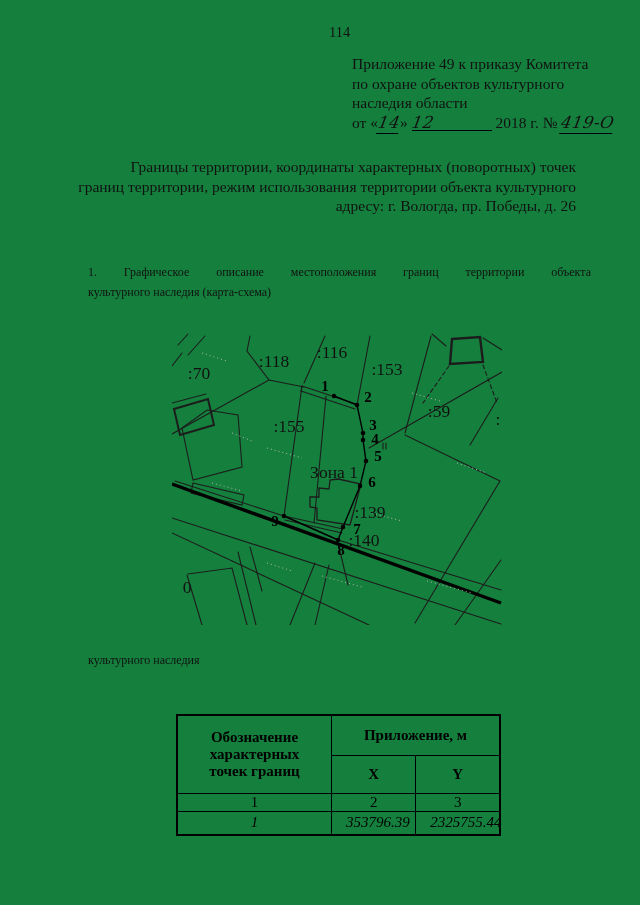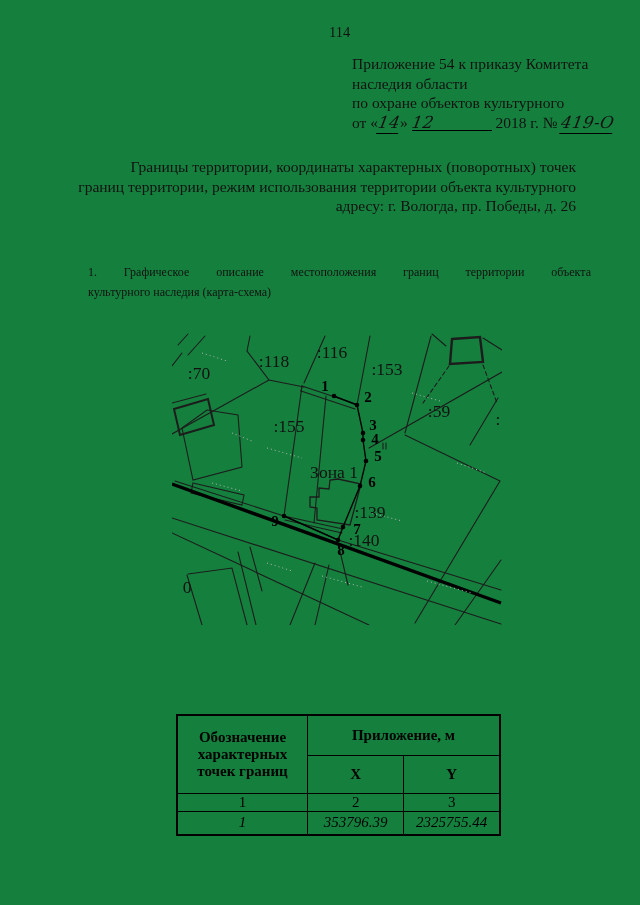--- a/index.html
+++ b/index.html
@@ -17,41 +17,41 @@
   .para{left:88px;top:0;width:503px;font-size:12px;line-height:20px;}
   #section-1{top:262px;}
   #section-2{top:650px;}
   .jline{text-align:justify;text-align-last:justify;}
   #map-wrap{left:172px;top:333px;width:330px;height:292px;}
   svg text{font-family:"Liberation Serif","DejaVu Serif",serif;}
   .parcel-t{font-size:17.5px;fill:#111;}
   .pt-t{font-size:15px;font-weight:bold;fill:#000;}
   #coords-table{left:176px;top:714px;width:325px;border-collapse:collapse;
         font-size:15px;color:#000;table-layout:fixed;}
-  #coords-table td{border:1.5px solid #000;text-align:center;vertical-align:middle;padding:0 2px;}
+  #coords-table td{border:1.5px solid #000;text-align:center;vertical-align:middle;padding:0 14px;}
   #coords-table{border:2px solid #000;}
   #coords-table .hdr{font-weight:bold;}
   #coords-table .c1{width:125px;}
   #coords-table .c2{width:92px;}
   #coords-table .r-coords{height:40px;}
   #coords-table .r-xy{height:38px;font-weight:bold;}
   #coords-table .r-idx td{height:17px;line-height:16px;}
   #coords-table .r-data td{height:22px;font-style:italic;}
 </style>
 </head>
 <body>
 
 <div id="page">
 
   <div id="page-number" class="abs">114</div>
 
   <div id="appendix" class="abs">
-    <div>Приложение 54 к приказу Комитета</div>
+    <div>Приложение 49 к приказу Комитета</div>
+    <div>по охране объектов культурного</div>
     <div>наследия области</div>
-    <div>по охране объектов культурного</div>
     <div id="date-line"><span>от «</span><span class="hand u">14</span><span>»</span>
       <span class="blank"><span class="hand">12</span></span>
       <span>2018 г. №</span>
       <span class="hand u">419-О</span>
     </div>
   </div>
 
   <div id="doc-title" class="abs">
     <div>Границы территории, координаты характерных (поворотных) точек</div>
     <div>границ территории, режим использования территории объекта культурного</div>
@@ -166,20 +166,21 @@
           <text x="162" y="141" text-anchor="middle" dominant-baseline="middle" class="parcel-t">Зона 1</text>
           <text x="198" y="181" text-anchor="middle" dominant-baseline="middle" class="parcel-t">:139</text>
           <text x="192" y="209" text-anchor="middle" dominant-baseline="middle" class="parcel-t">:140</text>
           <text x="15" y="256" text-anchor="middle" dominant-baseline="middle" class="parcel-t" font-size="30">0</text>
           <text x="326" y="88" text-anchor="middle" dominant-baseline="middle" class="parcel-t">:</text>
         </g>
     </svg>
   </div>
 
   <div id="section-2" class="abs para">
+    <div>культурного наследия</div>
   </div>
 
   <table id="coords-table" class="abs">
     <tbody>
       <tr class="r-coords">
         <td class="hdr c1" rowspan="2">Обозначение характерных точек границ</td>
         <td class="hdr" colspan="2">Приложение, м</td>
       </tr>
       <tr class="r-xy">
         <td class="c2">X</td>

